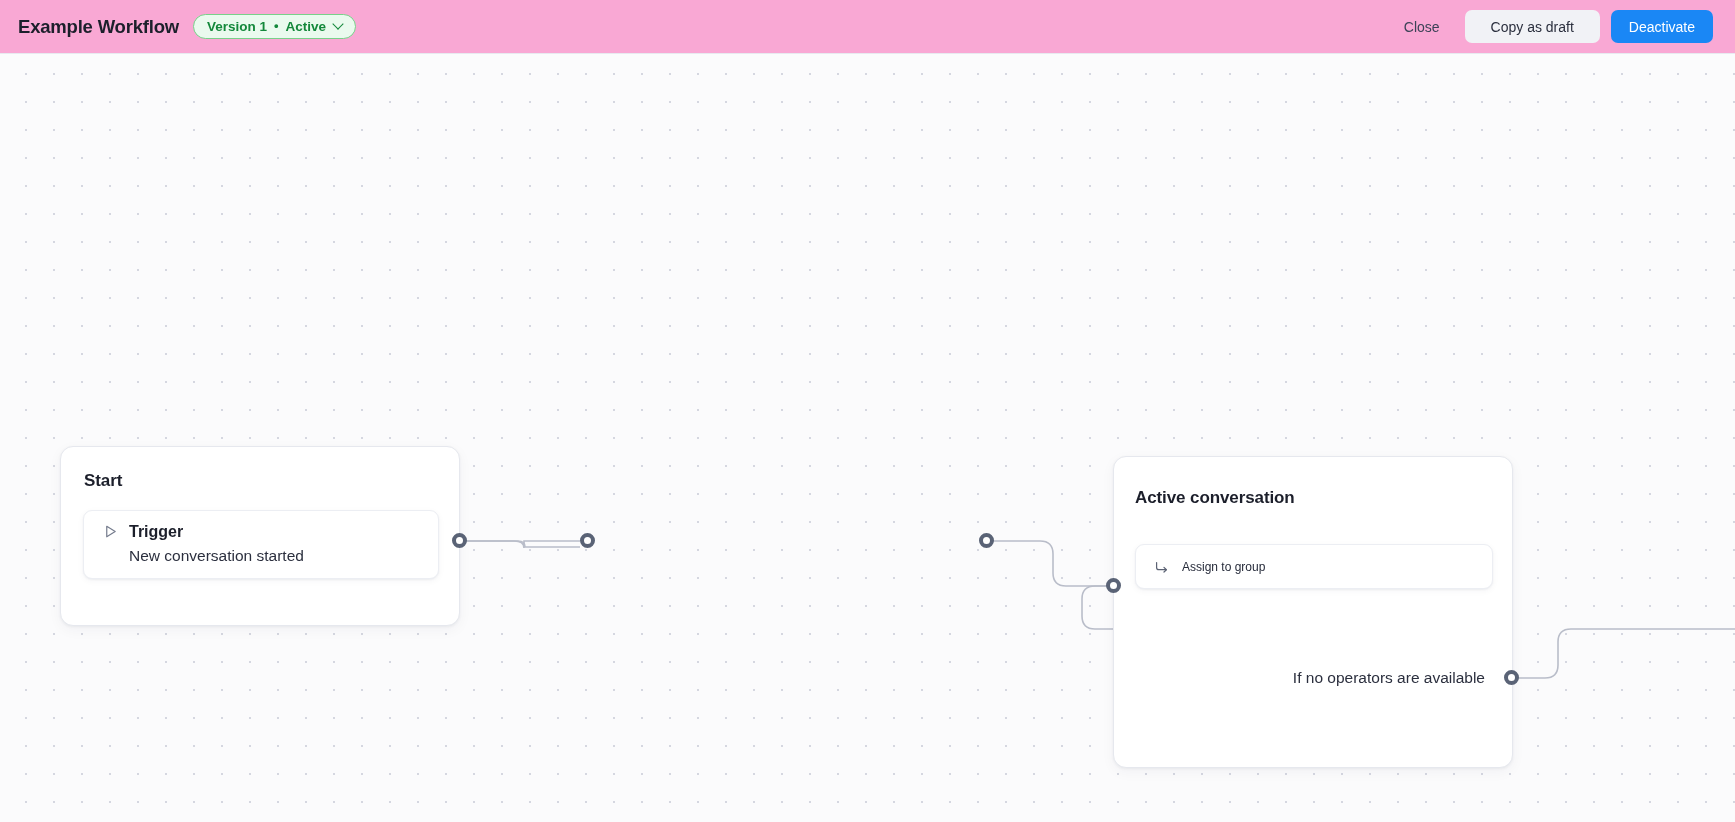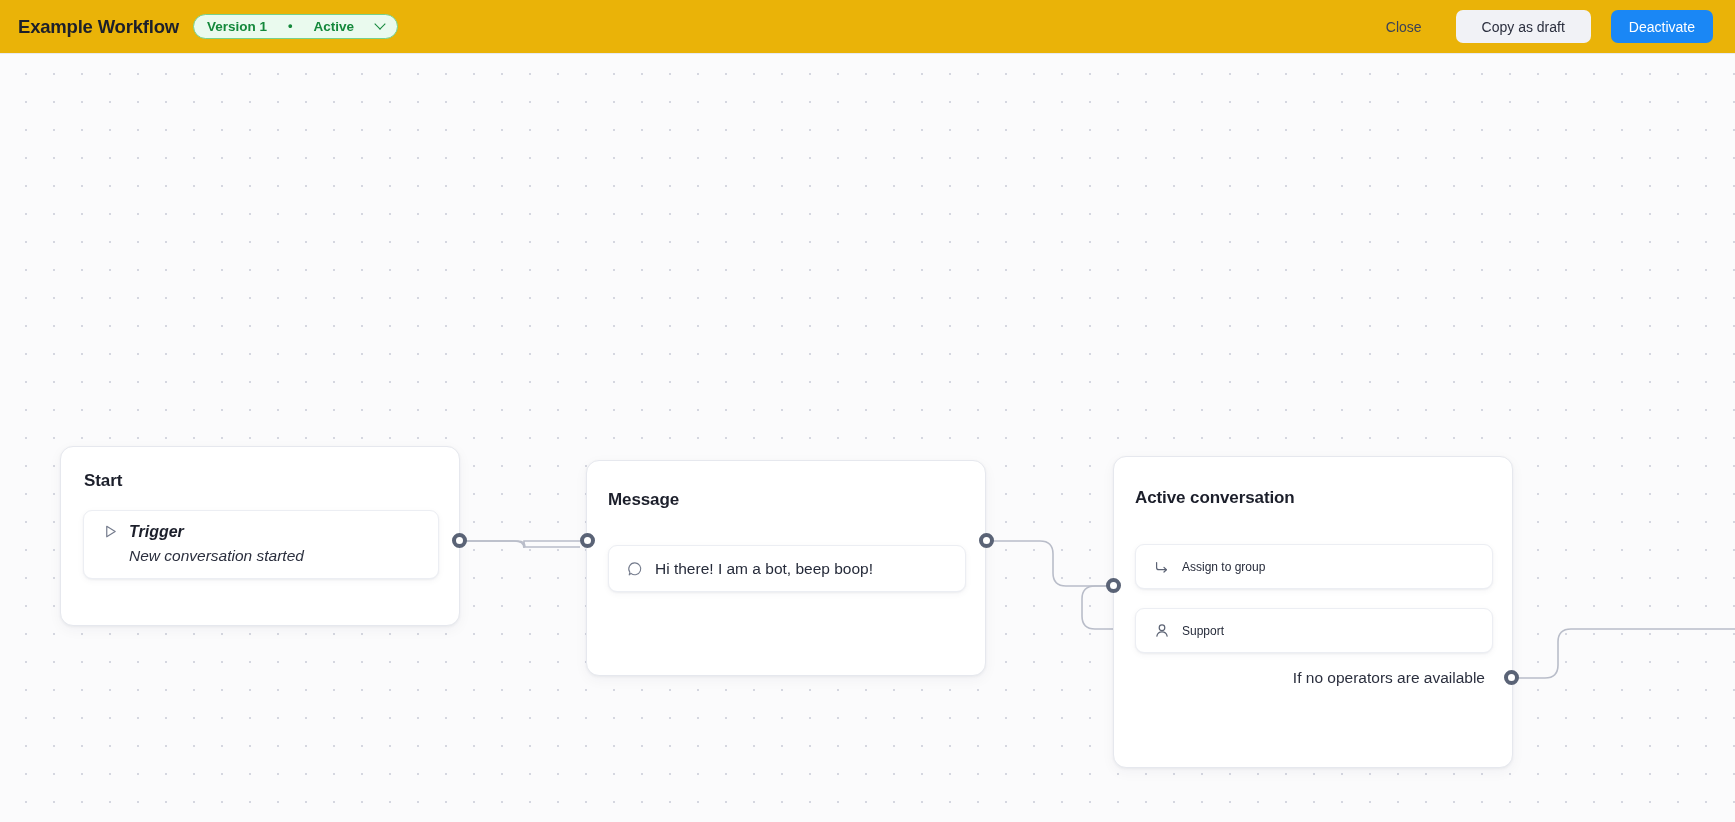--- a/index.html
+++ b/index.html
@@ -11,42 +11,42 @@
     font-family: "Liberation Sans", "DejaVu Sans", sans-serif;
     background: #ffffff;
   }
 
   
   .header {
     position: absolute;
     top: 0; left: 0;
     width: 1735px;
     height: 54px;
-    background: #eab308;
+    background: #f9a8d4;
     border-bottom: 1px solid #e8eaf0;
     display: flex;
     align-items: center;
     padding: 0 22px 0 18px;
     z-index: 50;
   }
 
   .wf-title {
     font-size: 18.5px;
     font-weight: bold;
     color: #1c1f2b;
     letter-spacing: -0.2px;
     white-space: nowrap;
   }
 
   .version-badge {
     margin-left: 14px;
     height: 25px;
     display: inline-flex;
     align-items: center;
-    gap: 21px;
+    gap: 7px;
     padding: 0 11px 0 13px;
     border: 1px solid #78d18a;
     border-radius: 13px;
     background: #eafaee;
     color: #14883b;
     font-size: 13.5px;
     font-weight: bold;
     white-space: nowrap;
     cursor: pointer;
   }
@@ -68,21 +68,21 @@
     width: 7px; height: 7px;
     border-right: 1.6px solid #14883b;
     border-bottom: 1.6px solid #14883b;
     transform: rotate(45deg);
   }
 
   .header-actions {
     margin-left: auto;
     display: flex;
     align-items: flex-end;
-    gap: 20px;
+    gap: 11px;
   }
 
   .btn {
     height: 33px;
     border: none;
     border-radius: 7px;
     font-family: inherit;
     font-size: 14px;
     cursor: pointer;
     white-space: nowrap;
@@ -162,21 +162,20 @@
   }
 
   
   #node-start { left: 60px; top: 392px; width: 400px; height: 180px; }
   #node-start .node-title { position: absolute; left: 23px; top: 24px; }
   #node-start .sub-card {
     position: absolute;
     left: 22px; top: 63px;
     width: 356px; height: 69px;
     padding: 11px 0 0 17px;
-    font-style: italic;
   }
   .trigger-line {
     display: flex;
     align-items: center;
     gap: 9px;
     font-size: 16px;
     font-weight: bold;
     color: #1c1f2b;
   }
   .trigger-sub {
@@ -286,54 +285,34 @@
           <svg width="15" height="15" viewBox="0 0 16 16">
             <path d="M4 2.4 L13 8 L4 13.6 Z" fill="none" stroke="#767d8e" stroke-width="1.3" stroke-linejoin="round"></path>
           </svg>
         </span>
         <span>Trigger</span>
       </div>
       <div class="trigger-sub">New conversation started</div>
     </div>
   </div>
 
-  <div class="node" id="node-message">
-    <div class="node-title">Message</div>
-    <div class="sub-card">
-      <span class="row-ico">
-        <svg width="18" height="18" viewBox="0 0 20 20">
-          <path d="M10 3.2 A6.6 6.6 0 1 1 5.6 14.9 L3.6 16.6 L4.3 13.6 A6.6 6.6 0 0 1 10 3.2 Z" fill="none" stroke="#767d8e" stroke-width="1.25" stroke-linejoin="round"></path>
-        </svg>
-      </span>
-      <span class="bubble-text">Hi there! I am a bot, beep boop!</span>
-    </div>
-  </div>
 
   <div class="node" id="node-assign">
     <div class="node-title">Active conversation</div>
 
     <div class="sub-card assign-row" id="assign-row-1">
       <span class="row-ico">
         <svg width="18" height="18" viewBox="0 0 20 20">
           <path d="M4 5 L4 10.5 Q4 13 6.6 13 L14.6 13" fill="none" stroke="#5c6374" stroke-width="1.35" stroke-linecap="round"></path>
           <path d="M12.2 10.4 L14.9 13 L12.2 15.6" fill="none" stroke="#5c6374" stroke-width="1.35" stroke-linecap="round" stroke-linejoin="round"></path>
         </svg>
       </span>
       <span class="assign-label">Assign to group</span>
     </div>
 
-    <div class="sub-card assign-row" id="assign-row-2">
-      <span class="row-ico">
-        <svg width="18" height="18" viewBox="0 0 20 20">
-          <circle cx="10" cy="6.4" r="3.1" fill="none" stroke="#5c6374" stroke-width="1.35"></circle>
-          <path d="M4.3 15.8 A5.8 5.8 0 0 1 15.7 15.8" fill="none" stroke="#5c6374" stroke-width="1.35" stroke-linecap="round"></path>
-        </svg>
-      </span>
-      <span class="assign-label">Support</span>
-    </div>
 
     <div class="no-op-text">If no operators are available</div>
   </div>
 
   <div class="port" style="left:452px; top:479px;"></div>
   <div class="port" style="left:580px; top:479px;"></div>
   <div class="port" style="left:979px; top:479px;"></div>
   <div class="port" style="left:1106px; top:524px;"></div>
   <div class="port" style="left:1504px; top:616px;"></div>
 

